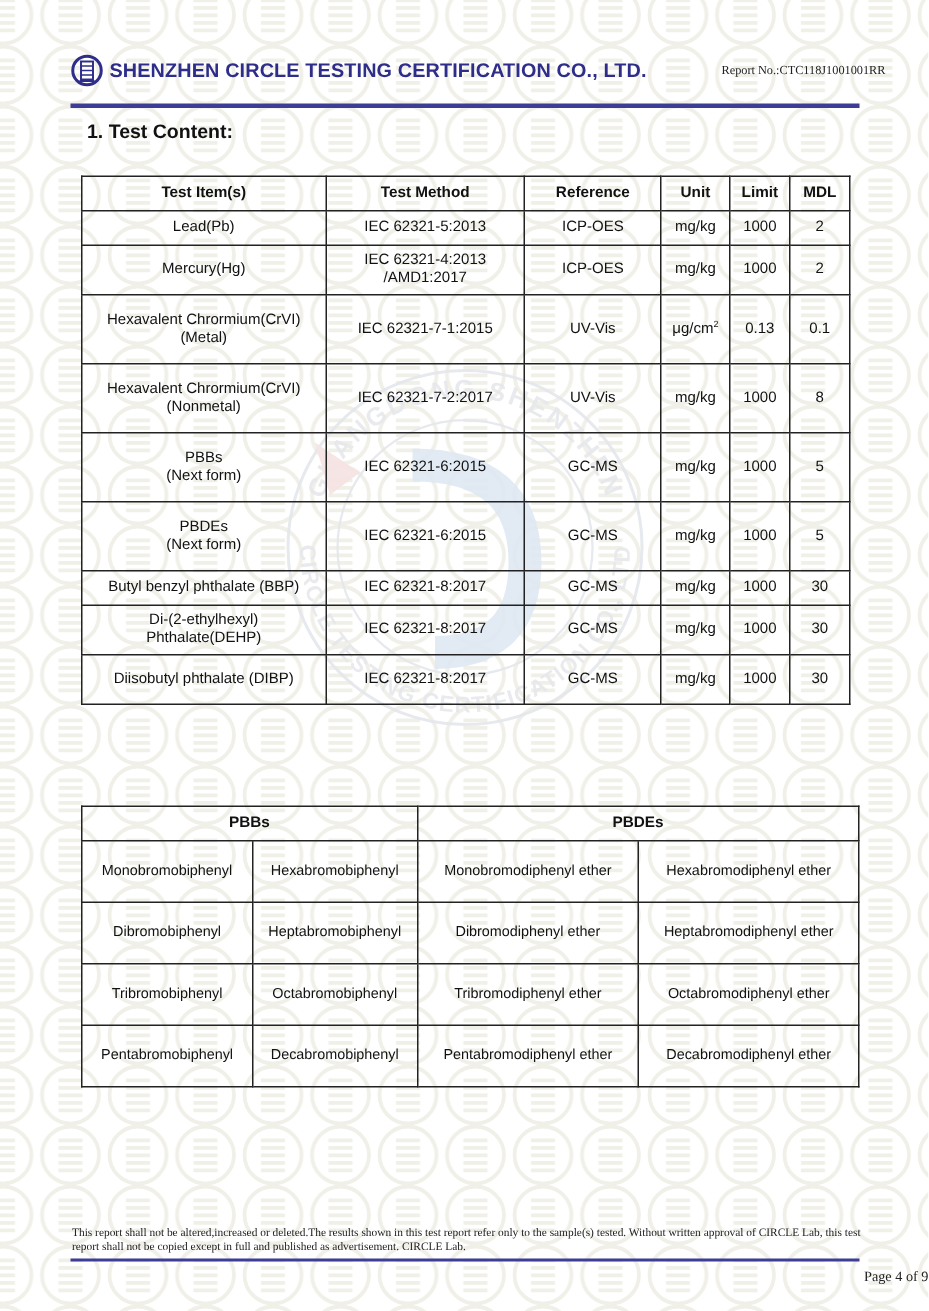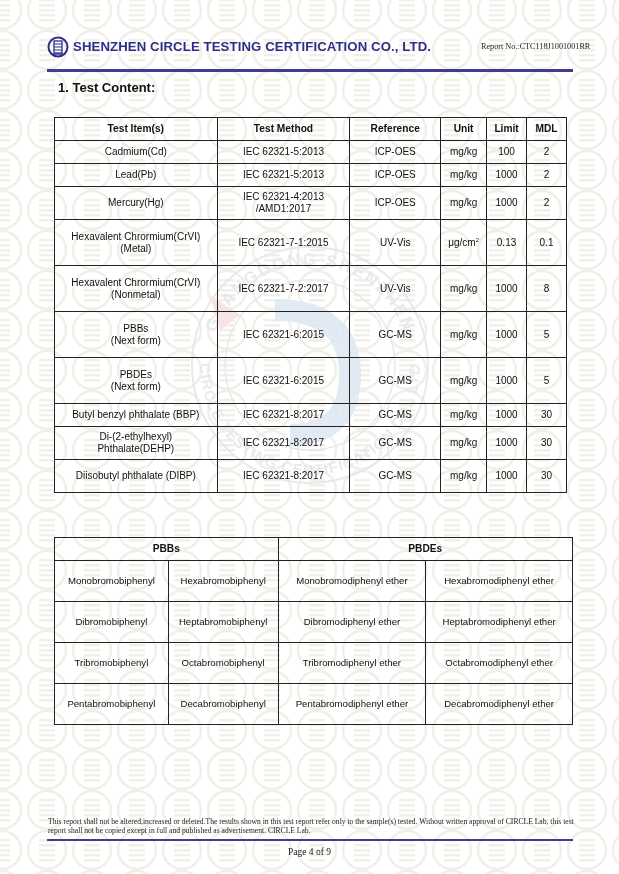--- a/index.html
+++ b/index.html
@@ -40,21 +40,21 @@
     .sub-table { left: 54px; top: 537px; width: 519px; }
     .sub-table col.s1 { width: 114px; }
     .sub-table col.s2 { width: 110px; }
     .sub-table col.s3 { width: 148px; }
     .sub-table col.s4 { width: 147px; }
     .sub-table tr { height: 23px; }
     .sub-table td { font-size: 9.6px; white-space: nowrap; padding: 14px 1px; }
 
     .footer-text { position: absolute; left: 48px; top: 817px; width: 530px; font-family: "Liberation Serif", serif; font-size: 7.6px; line-height: 9px; color: #222; }
     .footer-rule { position: absolute; left: 47px; top: 839px; width: 526px; height: 2px; background: #3d3d96; }
-    .page-no { position: absolute; left: 0; width: 619px; top: 847px; text-align: center; font-family: "Liberation Serif", serif; font-size: 9.5px; color: #222; }
+    .page-no { position: absolute; left: 0; width: 619px; top: 847px; text-align: right; font-family: "Liberation Serif", serif; font-size: 9.5px; color: #222; }
   </style>
 </head>
 <body>
 
 <svg class="bg-pattern" viewBox="0 0 619 874" xmlns="http://www.w3.org/2000/svg">
   <defs>
     <pattern id="pat" x="-20" y="-10" width="45" height="40" patternUnits="userSpaceOnUse">
       <circle cx="22" cy="20" r="19" fill="none" stroke="#f0efe8" stroke-width="2.5"></circle>
       <rect x="14" y="9" width="16" height="2.5" fill="#f0efe8"></rect>
       <rect x="14" y="14" width="16" height="2.5" fill="#f0efe8"></rect>
@@ -114,28 +114,20 @@
       <th>Test Item(s)</th>
       <th>Test Method</th>
       <th>Reference</th>
       <th>Unit</th>
       <th>Limit</th>
       <th>MDL</th>
     </tr>
     </tbody>
       <tbody id="main-body">
         <tr class="h23">
-          <td><span>Cadmium(Cd)</span></td>
-          <td><span>IEC 62321-5:2013</span></td>
-          <td><span>ICP-OES</span></td>
-          <td><span>mg/kg</span></td>
-          <td><span>100</span></td>
-          <td><span>2</span></td>
-        </tr>
-        <tr class="h23">
           <td><span>Lead(Pb)</span></td>
           <td><span>IEC 62321-5:2013</span></td>
           <td><span>ICP-OES</span></td>
           <td><span>mg/kg</span></td>
           <td><span>1000</span></td>
           <td><span>2</span></td>
         </tr>
         <tr class="h33">
           <td><span>Mercury(Hg)</span></td>
           <td><span>IEC 62321-4:2013</span><br><span>/AMD1:2017</span></td>

